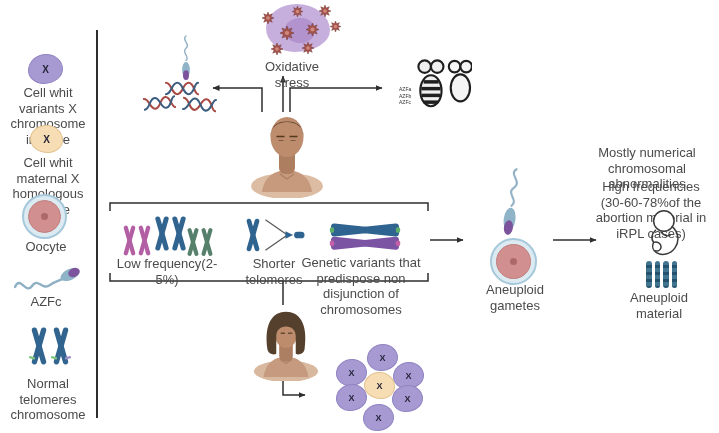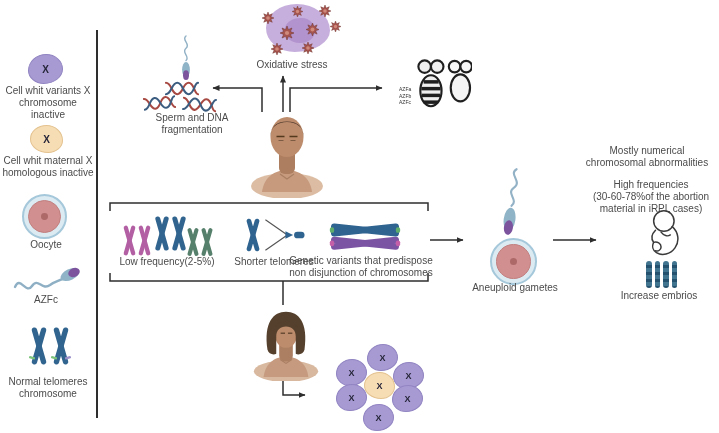--- a/index.html
+++ b/index.html
@@ -1,21 +1,21 @@
 <!DOCTYPE html>
 <html><head>
 <meta charset="utf-8">
 <style>
   html,body{margin:0;padding:0;background:#fff;}
   #canvas{
     position:relative;width:719px;height:433px;background:#fff;overflow:hidden;
     font-family:"Liberation Sans","DejaVu Sans",sans-serif;color:#4a4a4a;
   }
   .abs{position:absolute;}
-  .lbl{position:absolute;font-size:10px;line-height:1.2;text-align:center;color:#4b4b4b;}
+  .lbl{position:absolute;font-size:13px;line-height:1.2;text-align:center;color:#4b4b4b;}
   .lbl-tiny{position:absolute;font-size:5px;line-height:6.5px;color:#333;text-align:left;}
   svg.overlay{position:absolute;left:0;top:0;pointer-events:none;}
   .cell{
     position:absolute;display:flex;align-items:center;justify-content:center;
     font-weight:bold;color:#26263a;
   }
   .cell.purple{background:#a79ad2;border:1.5px solid #9184c2;border-radius:52% 48% 55% 45% / 55% 50% 50% 45%;}
   .cell.orange{background:#f7ddb4;border:1.5px solid #e3c28f;border-radius:50% 50% 45% 55% / 50% 55% 45% 50%;}
   .cell.big{width:33px;height:28px;font-size:10px;}
   .cell.small{width:29px;height:25px;font-size:9px;}
@@ -120,21 +120,20 @@
   </svg>
   <svg class="abs" style="left:165px;top:79px" width="34" height="19" viewBox="0 0 36 20">
       <use href="#dna"></use>
     </svg>
   <svg class="abs" style="left:143px;top:94px;transform:rotate(-5deg)" width="33" height="18" viewBox="0 0 36 20">
       <use href="#dna"></use>
     </svg>
   <svg class="abs" style="left:182px;top:95px;transform:rotate(4deg)" width="35" height="19" viewBox="0 0 36 20">
       <use href="#dna"></use>
     </svg>
-  <div class="lbl" style="left:146px;top:112px;width:92px">Sperm and DNA fragmentation</div>
 
   <div class="blob-main" style="left:266px;top:4px;width:64px;height:48px"></div>
   <div class="blob-inner" style="left:285px;top:18px;width:30px;height:25px"></div>
   <svg class="abs" style="left:262px;top:12px" width="12" height="12" viewBox="0 0 20 20">
       <use href="#virus"></use>
     </svg>
   <svg class="abs" style="left:292px;top:6px" width="11" height="11" viewBox="0 0 20 20">
       <use href="#virus"></use>
     </svg>
   <svg class="abs" style="left:319px;top:5px" width="12" height="12" viewBox="0 0 20 20">
@@ -250,21 +249,21 @@
       <path d="M16,37 C20,36 24,38 24,42 C24,45 21,47 18,46" fill="none"></path>
       <path d="M24,26 C27,30 31,31 34,29" fill="none"></path>
     </g>
   </svg>
   <div class="bars" style="left:646px;top:261px">
     <div class="bar"></div>
     <div class="bar"></div>
     <div class="bar"></div>
     <div class="bar"></div>
   </div>
-  <div class="lbl" style="left:613px;top:290px;width:92px">Increase embrios</div>
+  <div class="lbl" style="left:613px;top:290px;width:92px">Aneuploid material</div>
 
   <svg class="abs" style="left:251px;top:305px" width="70" height="76" viewBox="0 0 70 78">
     <ellipse cx="35" cy="68" rx="33" ry="11" fill="#d8b89e"></ellipse>
     <path d="M12,74 C14,58 25,53 35,53 C45,53 56,58 58,74 Z" fill="#c59a7e"></path>
     <path d="M29,56 l6,4 l6,-4" stroke="#a97f63" stroke-width="1.1" fill="none"></path>
     <rect x="28" y="34" width="14" height="24" rx="6" fill="#ad7f62"></rect>
     <ellipse cx="35" cy="30" rx="11.5" ry="14" fill="#bd8c6c"></ellipse>
     <path d="M16,46 C12,18 22,7 35,7 C48,7 58,18 54,46 C53,50 48,52 45,50 L45,32 C45,26 41,22 35,22 C29,22 25,26 25,32 L25,50 C22,52 17,50 16,46 Z" fill="#55402d"></path>
     <path d="M24,22 C26,12 32,9 37,10 C43,11 47,16 47,23 C43,17 37,16 33,17 C29,18 26,19 24,22 Z" fill="#55402d"></path>
     <path d="M29.5,29 h4.5 M37,29 h4.5" stroke="#6b4c35" stroke-width="1.3"></path>

